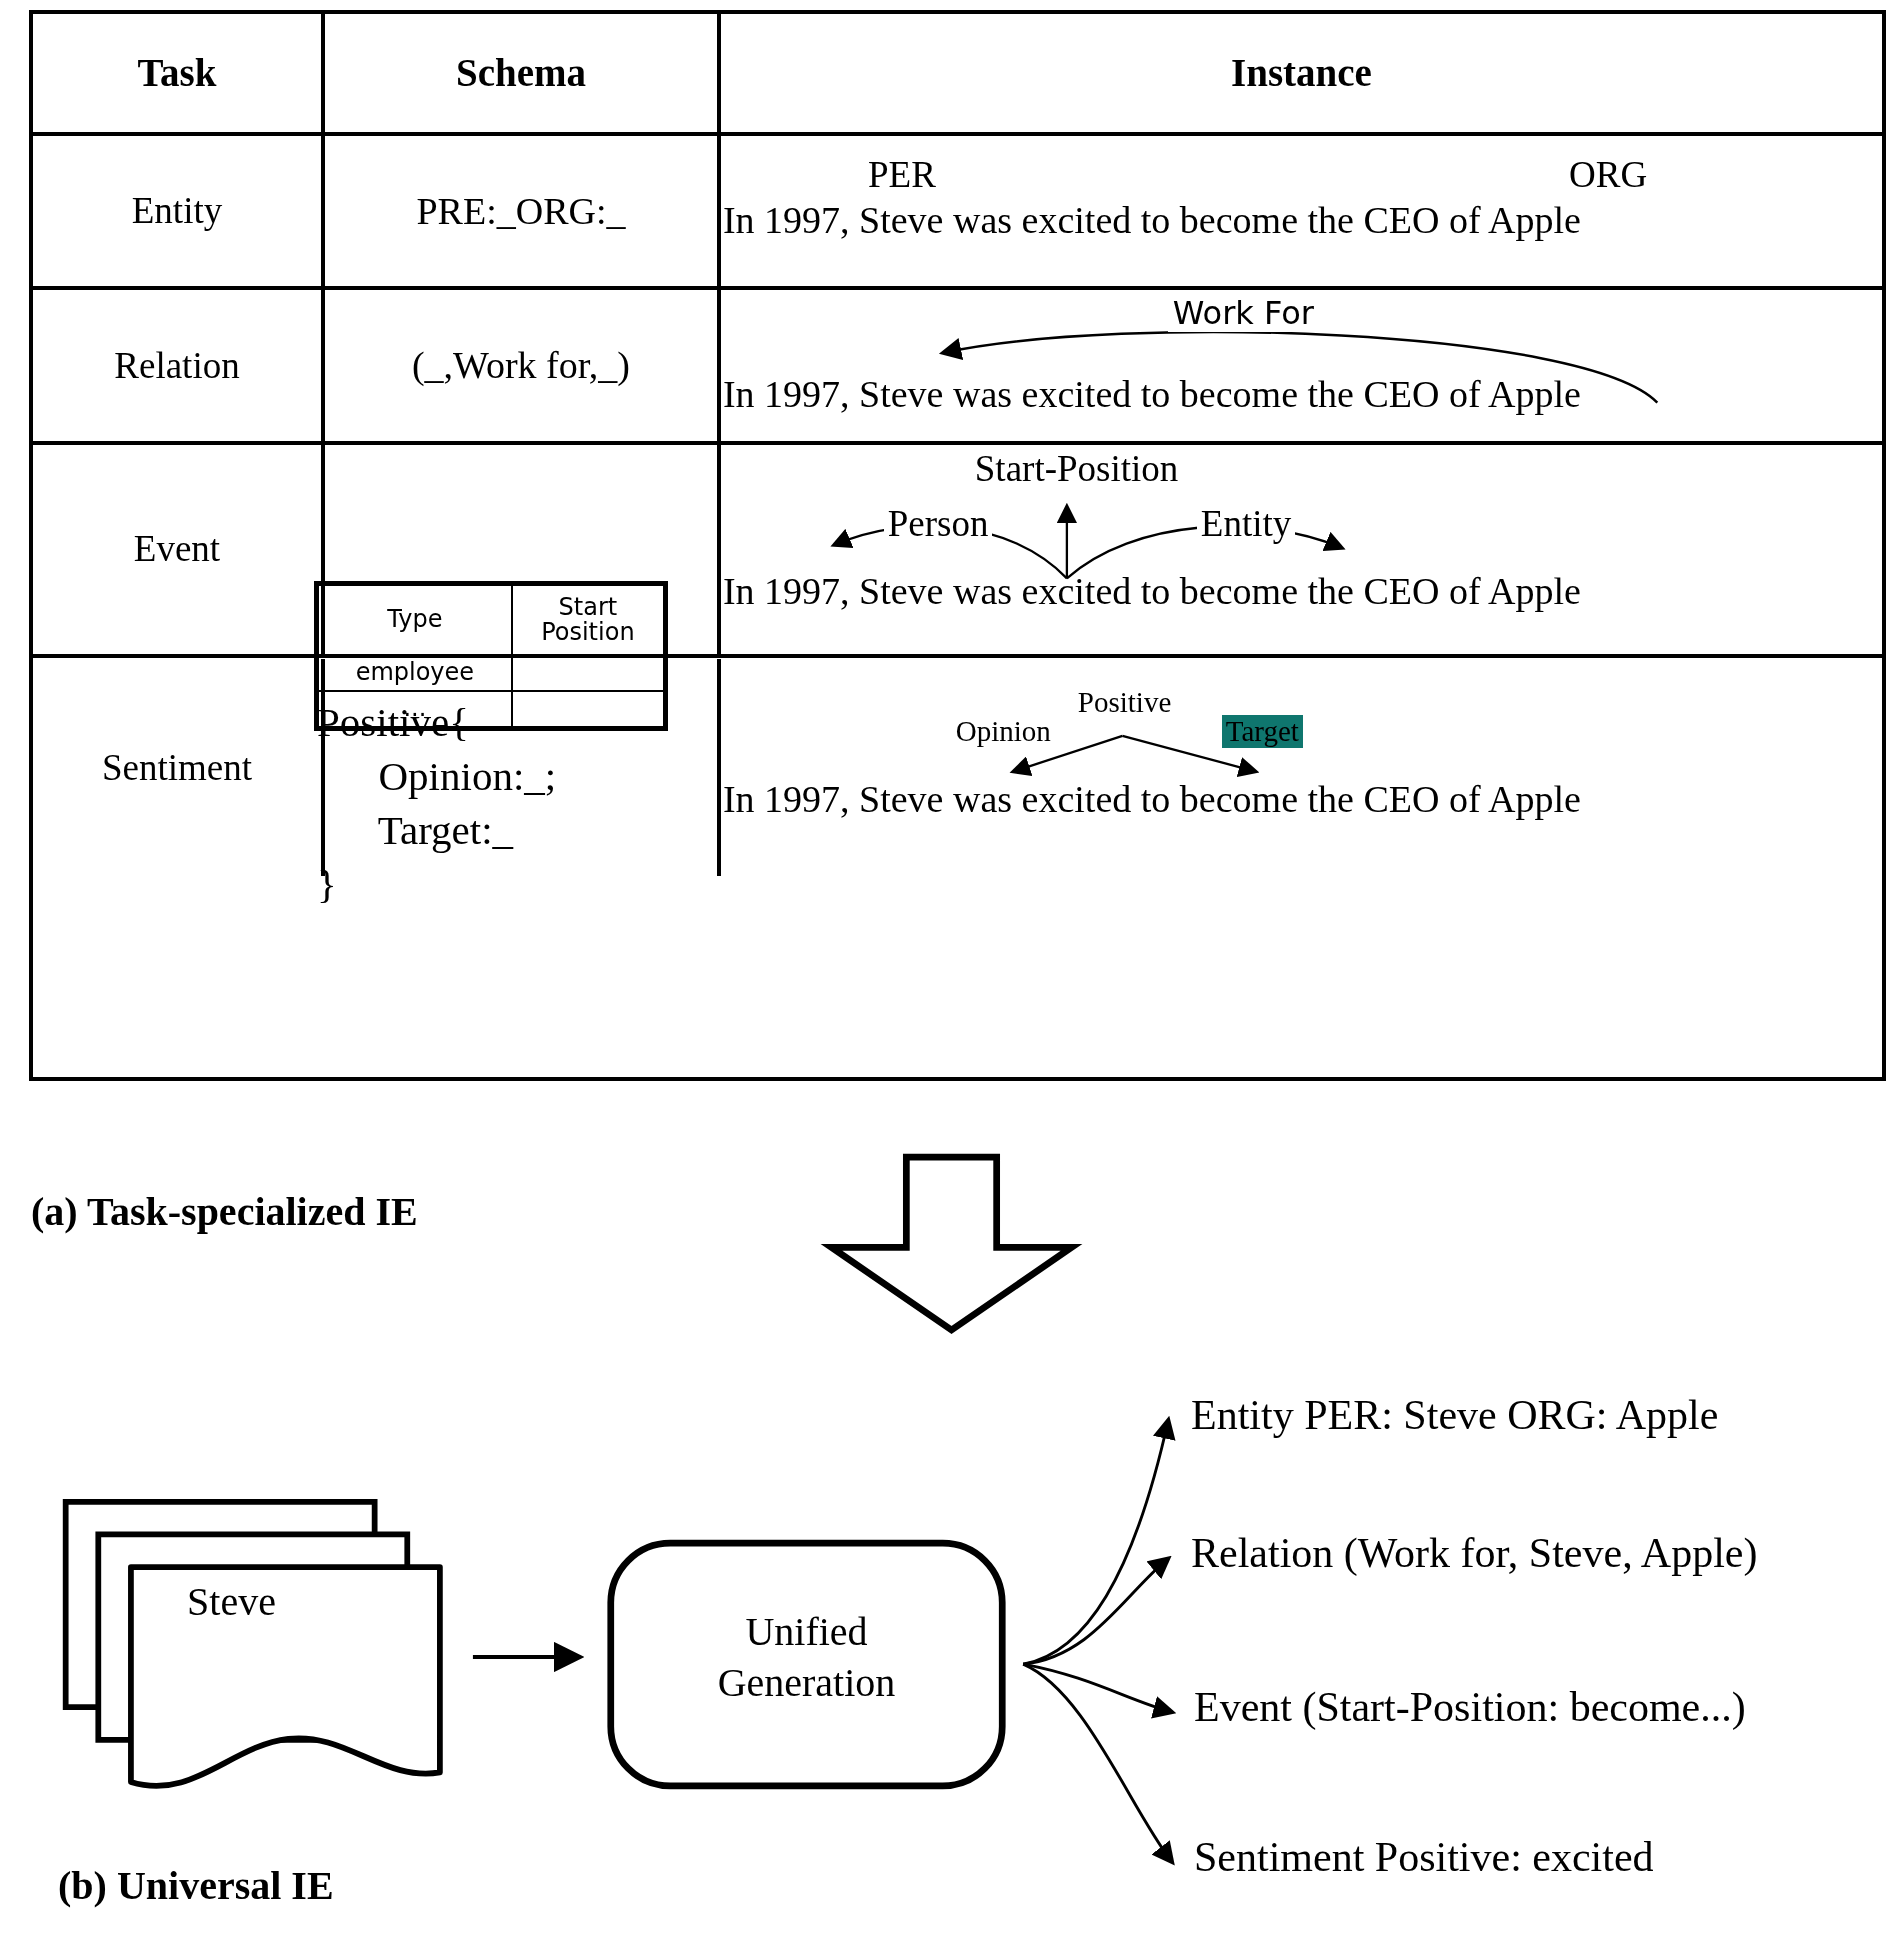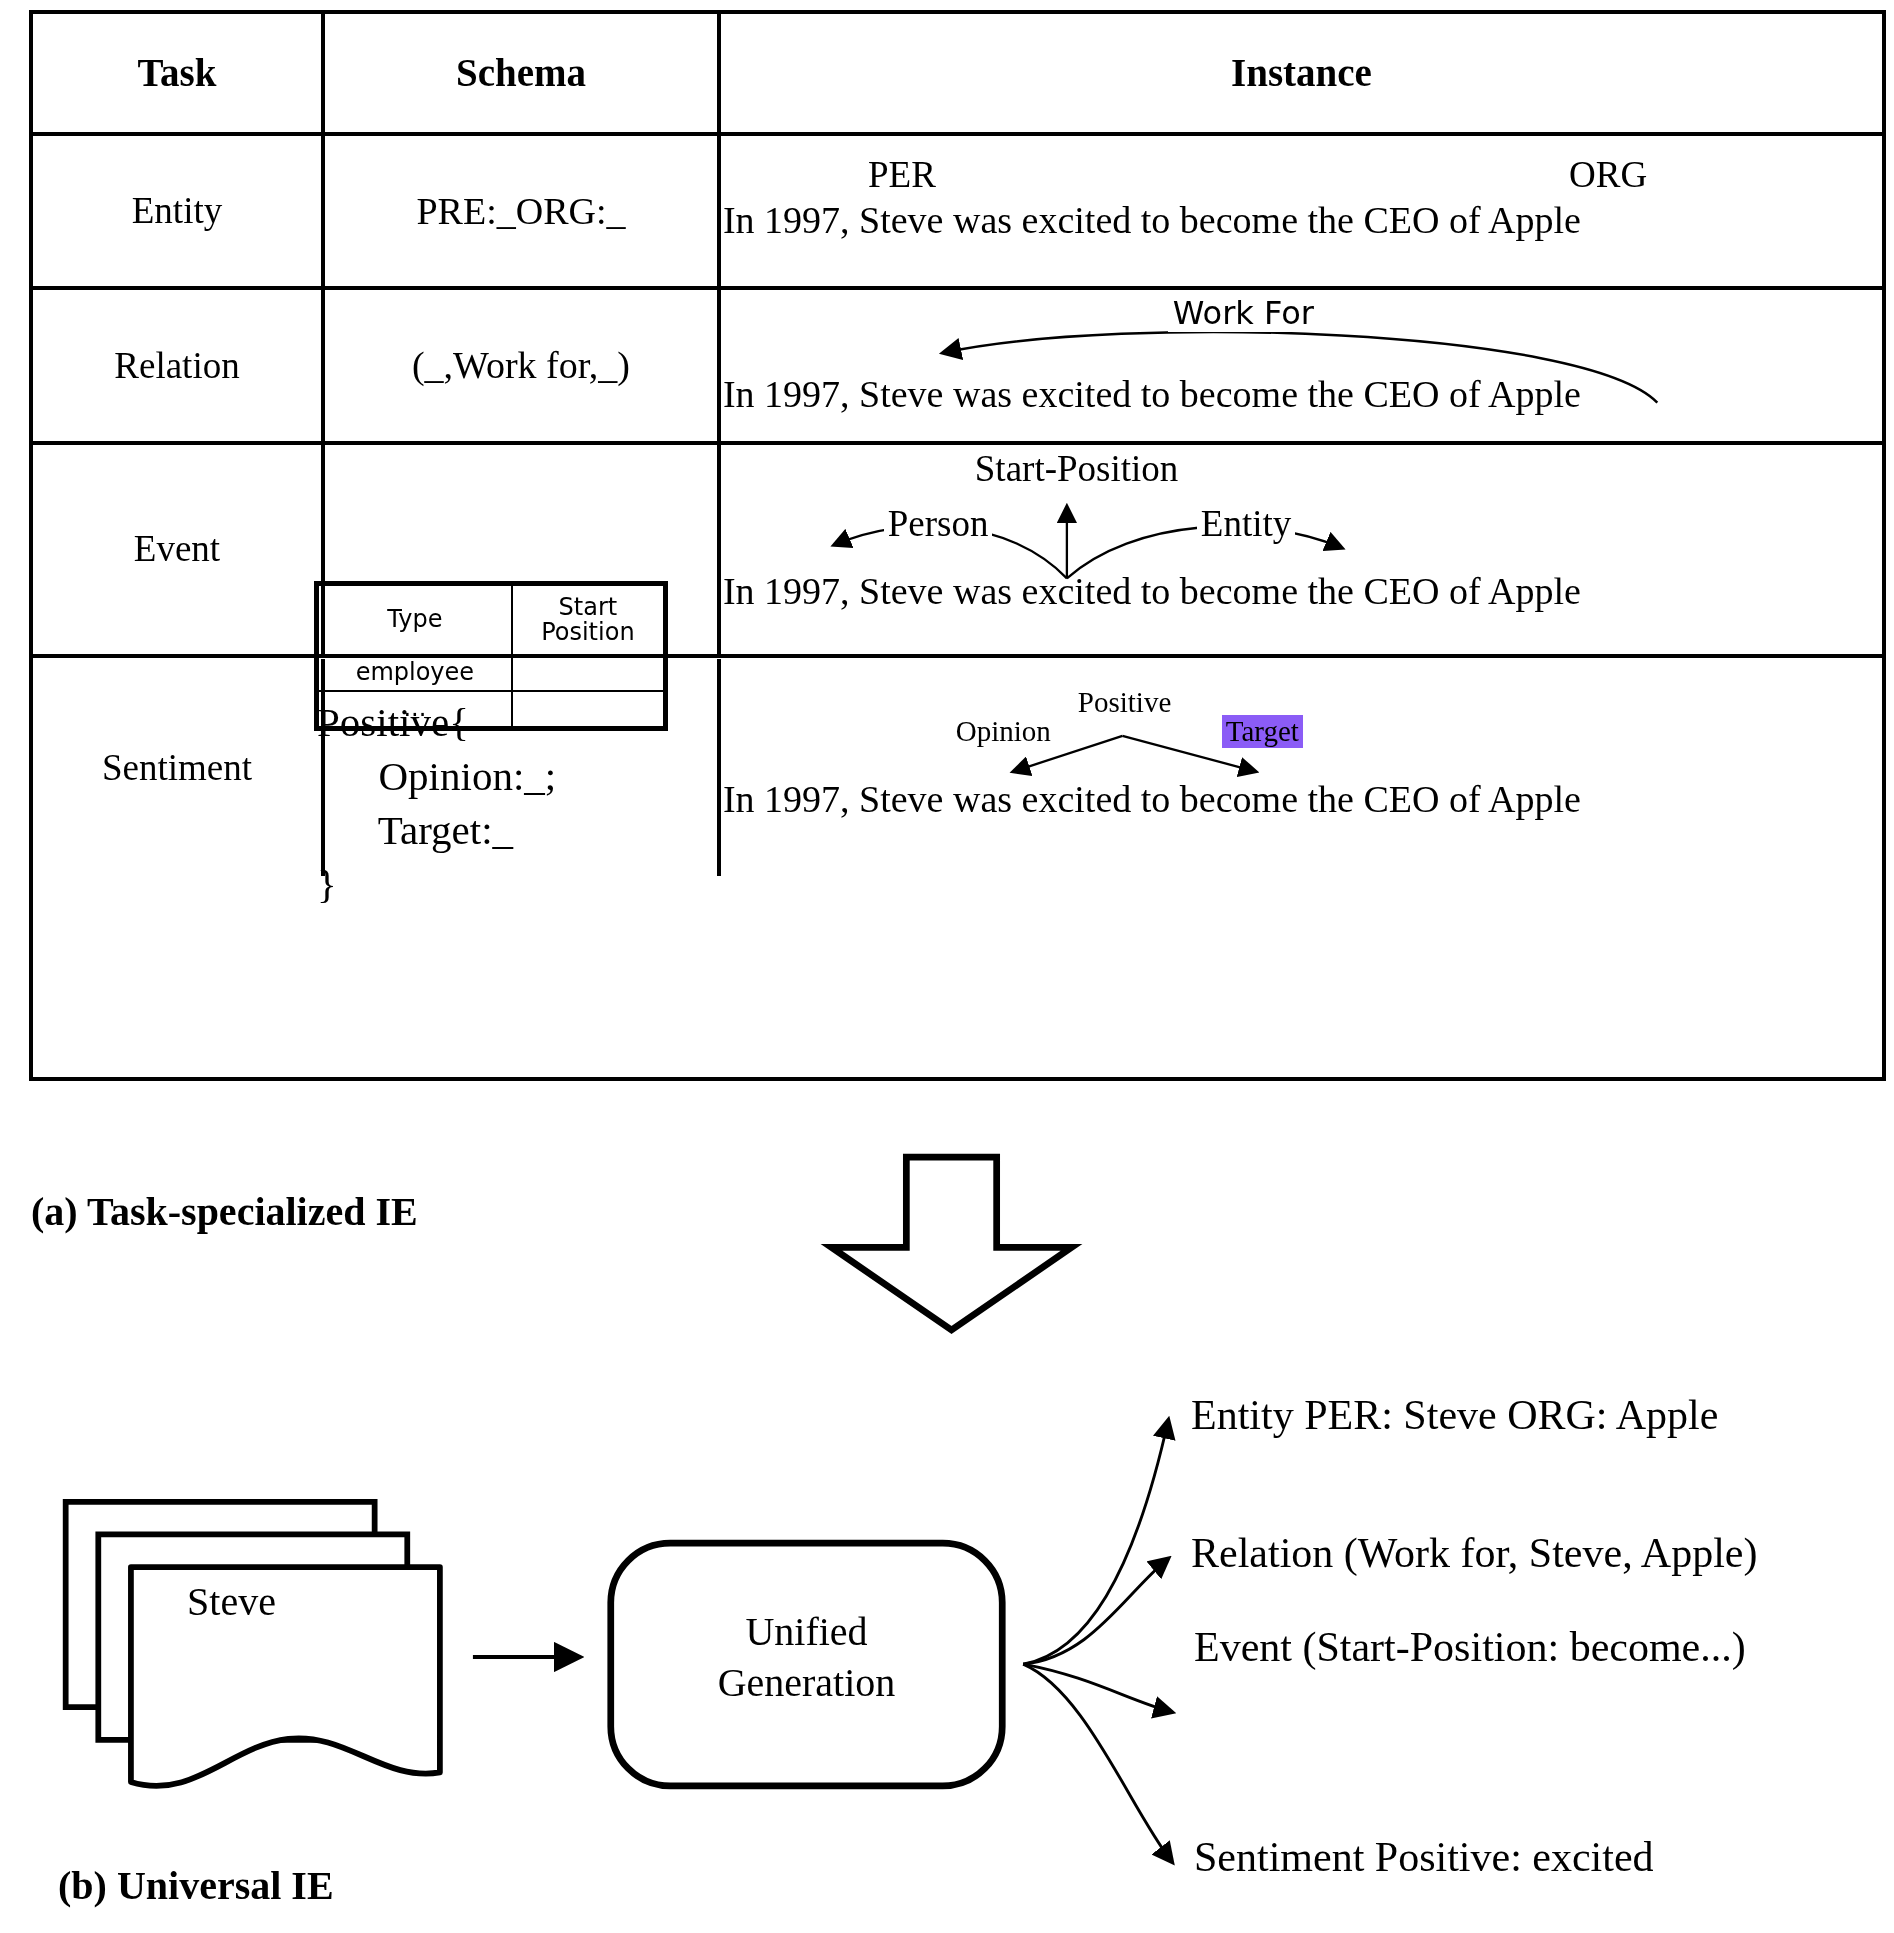--- a/index.html
+++ b/index.html
@@ -152,21 +152,21 @@
             <defs>
               <marker id="ah-sen" markerWidth="9" markerHeight="9" refX="7" refY="4.5" orient="auto" markerUnits="strokeWidth">
                 <path d="M0,0 L9,4.5 L0,9 z" fill="#000"></path>
               </marker>
             </defs>
             <path d="M418,80 L305,117" fill="none" stroke="#000" stroke-width="2.4" marker-end="url(#ah-sen)"></path>
             <path d="M418,80 L556,117" fill="none" stroke="#000" stroke-width="2.4" marker-end="url(#ah-sen)"></path>
           </svg>
           <span class="tagSmall" style="left:353px;top:27px;background:#fff;padding:0 3.8px;">Positive</span>
           <span class="tagSmall" style="left:231px;top:56px;background:#fff;padding:0 3.8px;">Opinion</span>
-          <span class="tagSmall" style="left:501px;top:56px;background:#8b5cf6;padding:0 3.8px;">Target</span>
+          <span class="tagSmall" style="left:501px;top:56px;background:#0f766e;padding:0 3.8px;">Target</span>
           <span class="sent" style="left:1.9px;top:118px;">In 1997, Steve was excited to become the CEO of Apple</span>
         </div>
       </div>
     </div>
   </div>
 
   <div id="evt-schema">
     <table>
       <tbody>
           <tr>
@@ -233,19 +233,19 @@
       </marker>
     </defs>
     <path d="M25,332 C90,320 140,240 176,78" fill="none" stroke="#000" stroke-width="3" marker-end="url(#ah-out)"></path>
     <path d="M25,332 C95,325 130,260 176,222" fill="none" stroke="#000" stroke-width="3" marker-end="url(#ah-out)"></path>
     <path d="M25,332 C95,345 135,370 180,382" fill="none" stroke="#000" stroke-width="3" marker-end="url(#ah-out)"></path>
     <path d="M25,332 C90,360 135,480 180,538" fill="none" stroke="#000" stroke-width="3" marker-end="url(#ah-out)"></path>
   </svg>
 
   <div class="outLine" style="left:1191px;top:1391px;">Entity PER: Steve ORG: Apple</div>
   <div class="outLine" style="left:1191px;top:1529px;">Relation (Work for, Steve, Apple)</div>
-  <div class="outLine" style="left:1194px;top:1623px;">Event (Start-Position: become...)</div>
+  <div class="outLine" style="left:1194px;top:1683px;">Event (Start-Position: become...)</div>
   <div class="outLine" style="left:1194px;top:1833px;">Sentiment Positive: excited</div>
 
   <div class="caption" style="left:58px;top:1862px;">(b) Universal IE</div>
 
 </div>
 
 
 </body></html>

